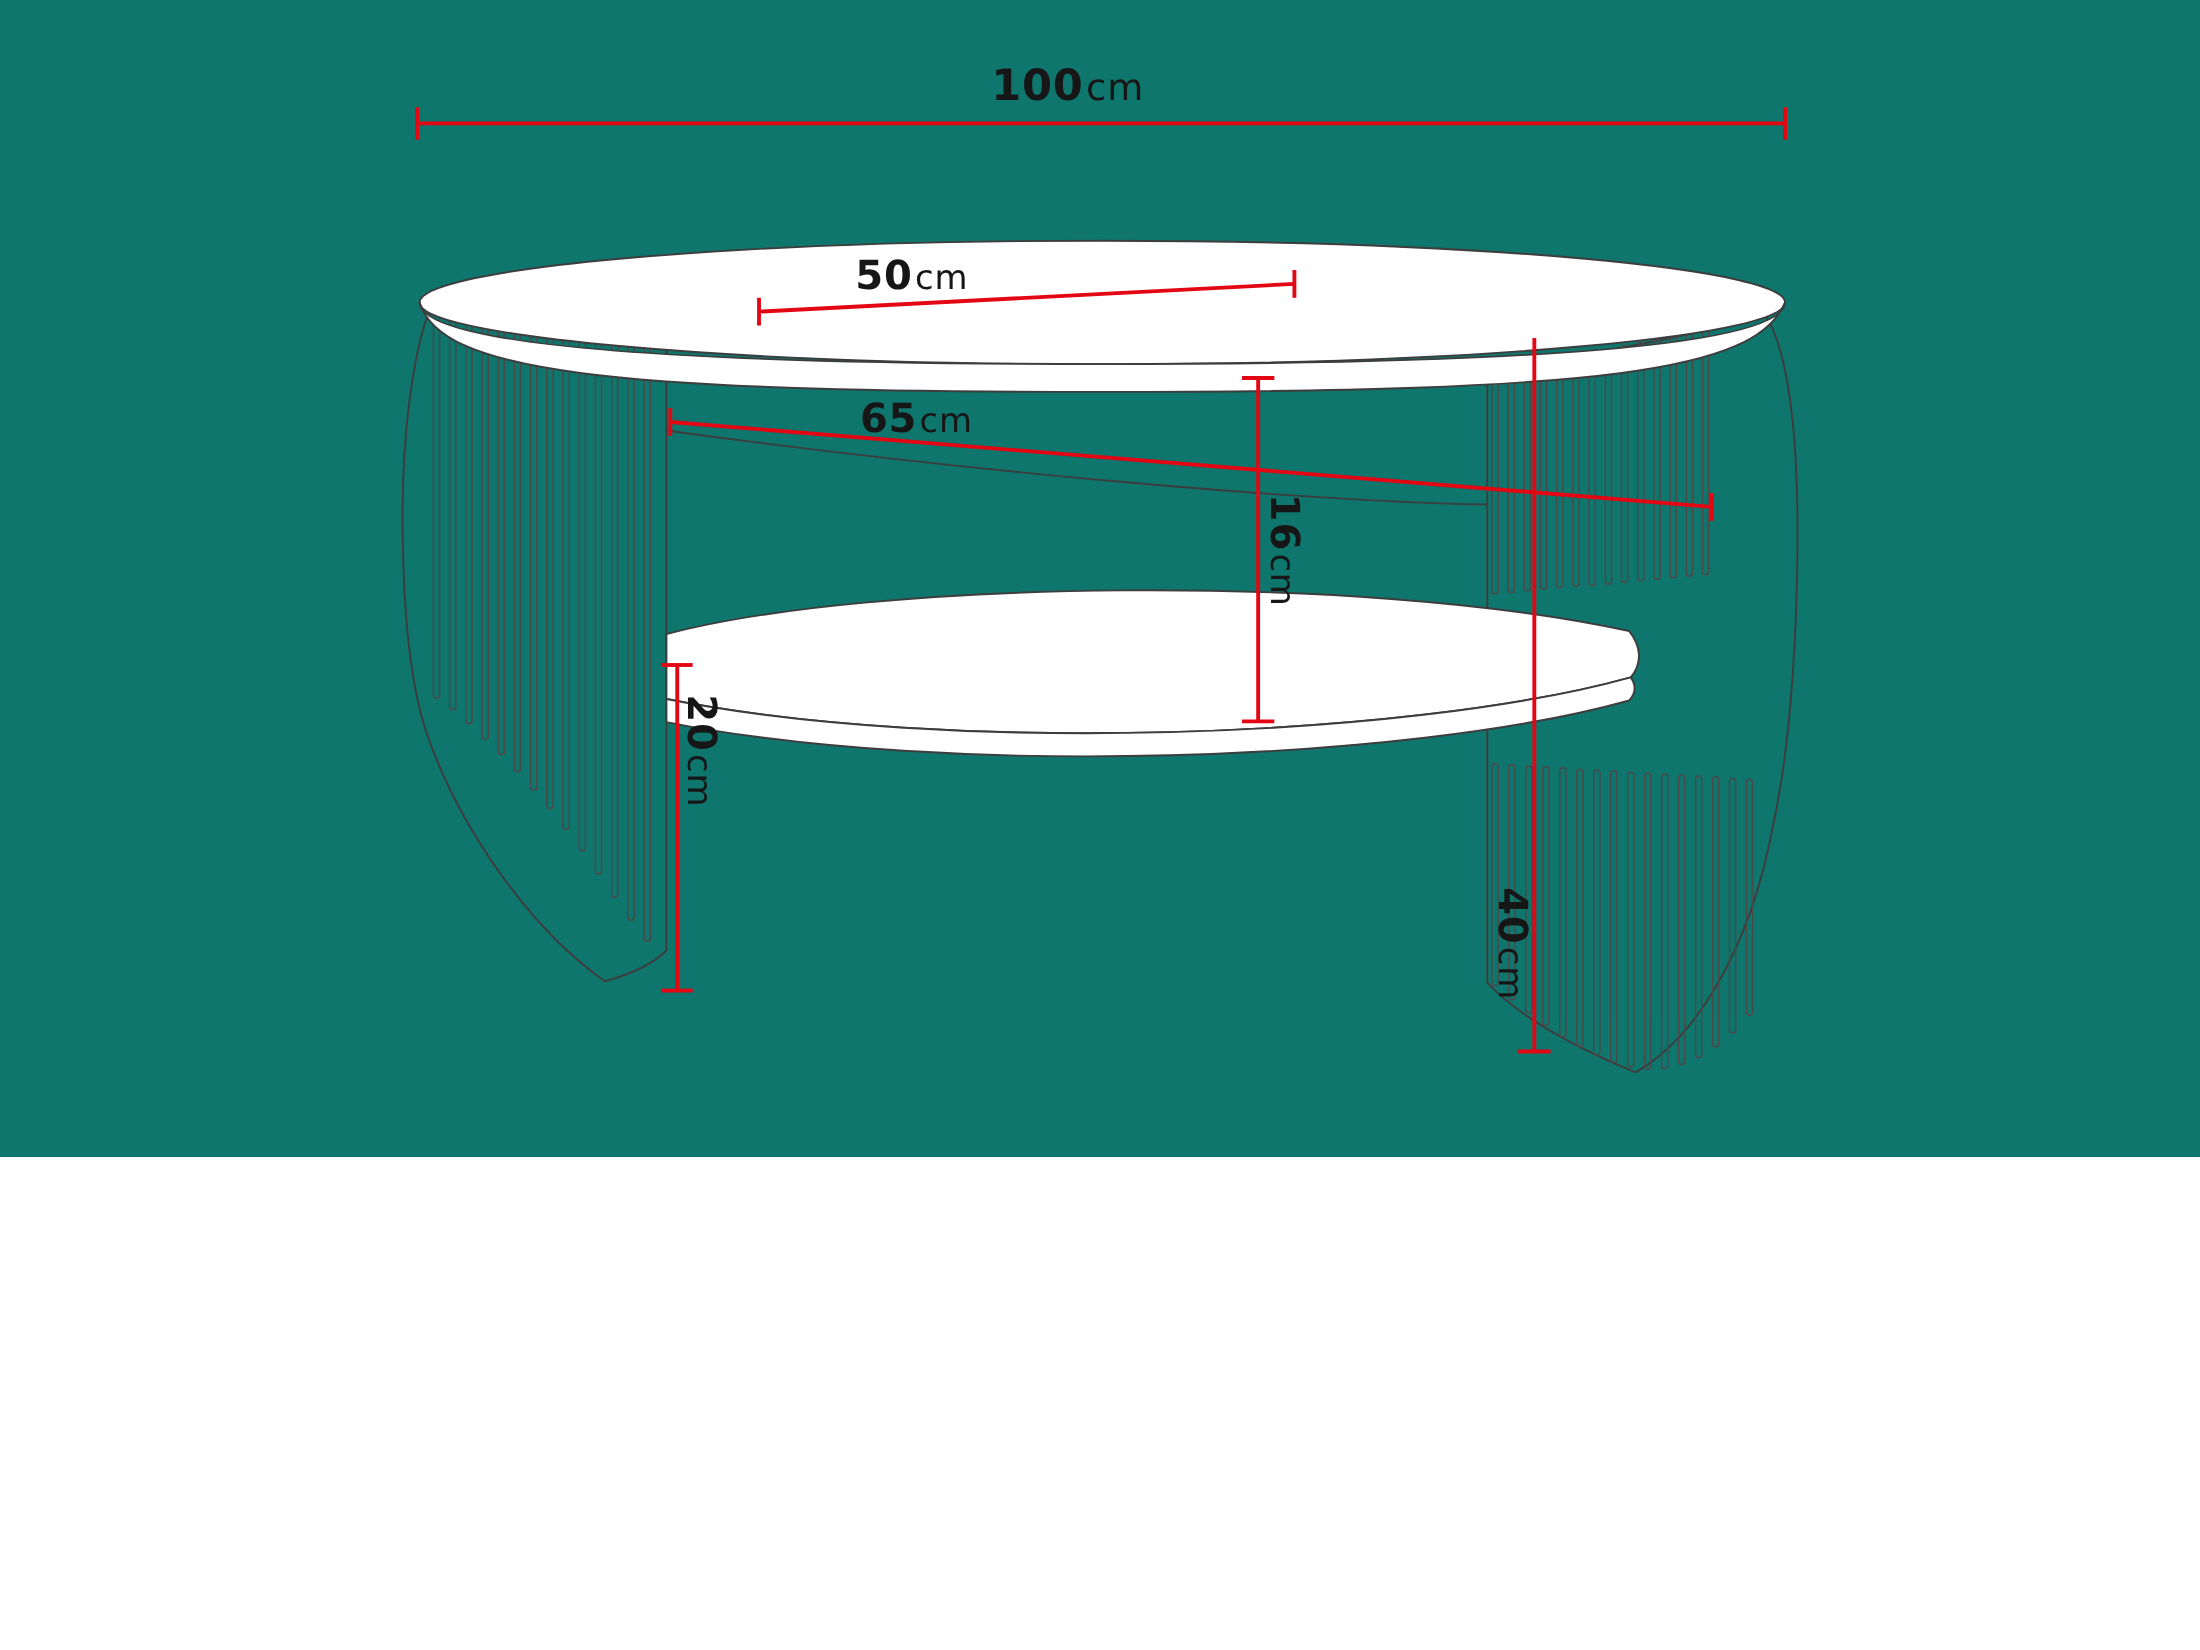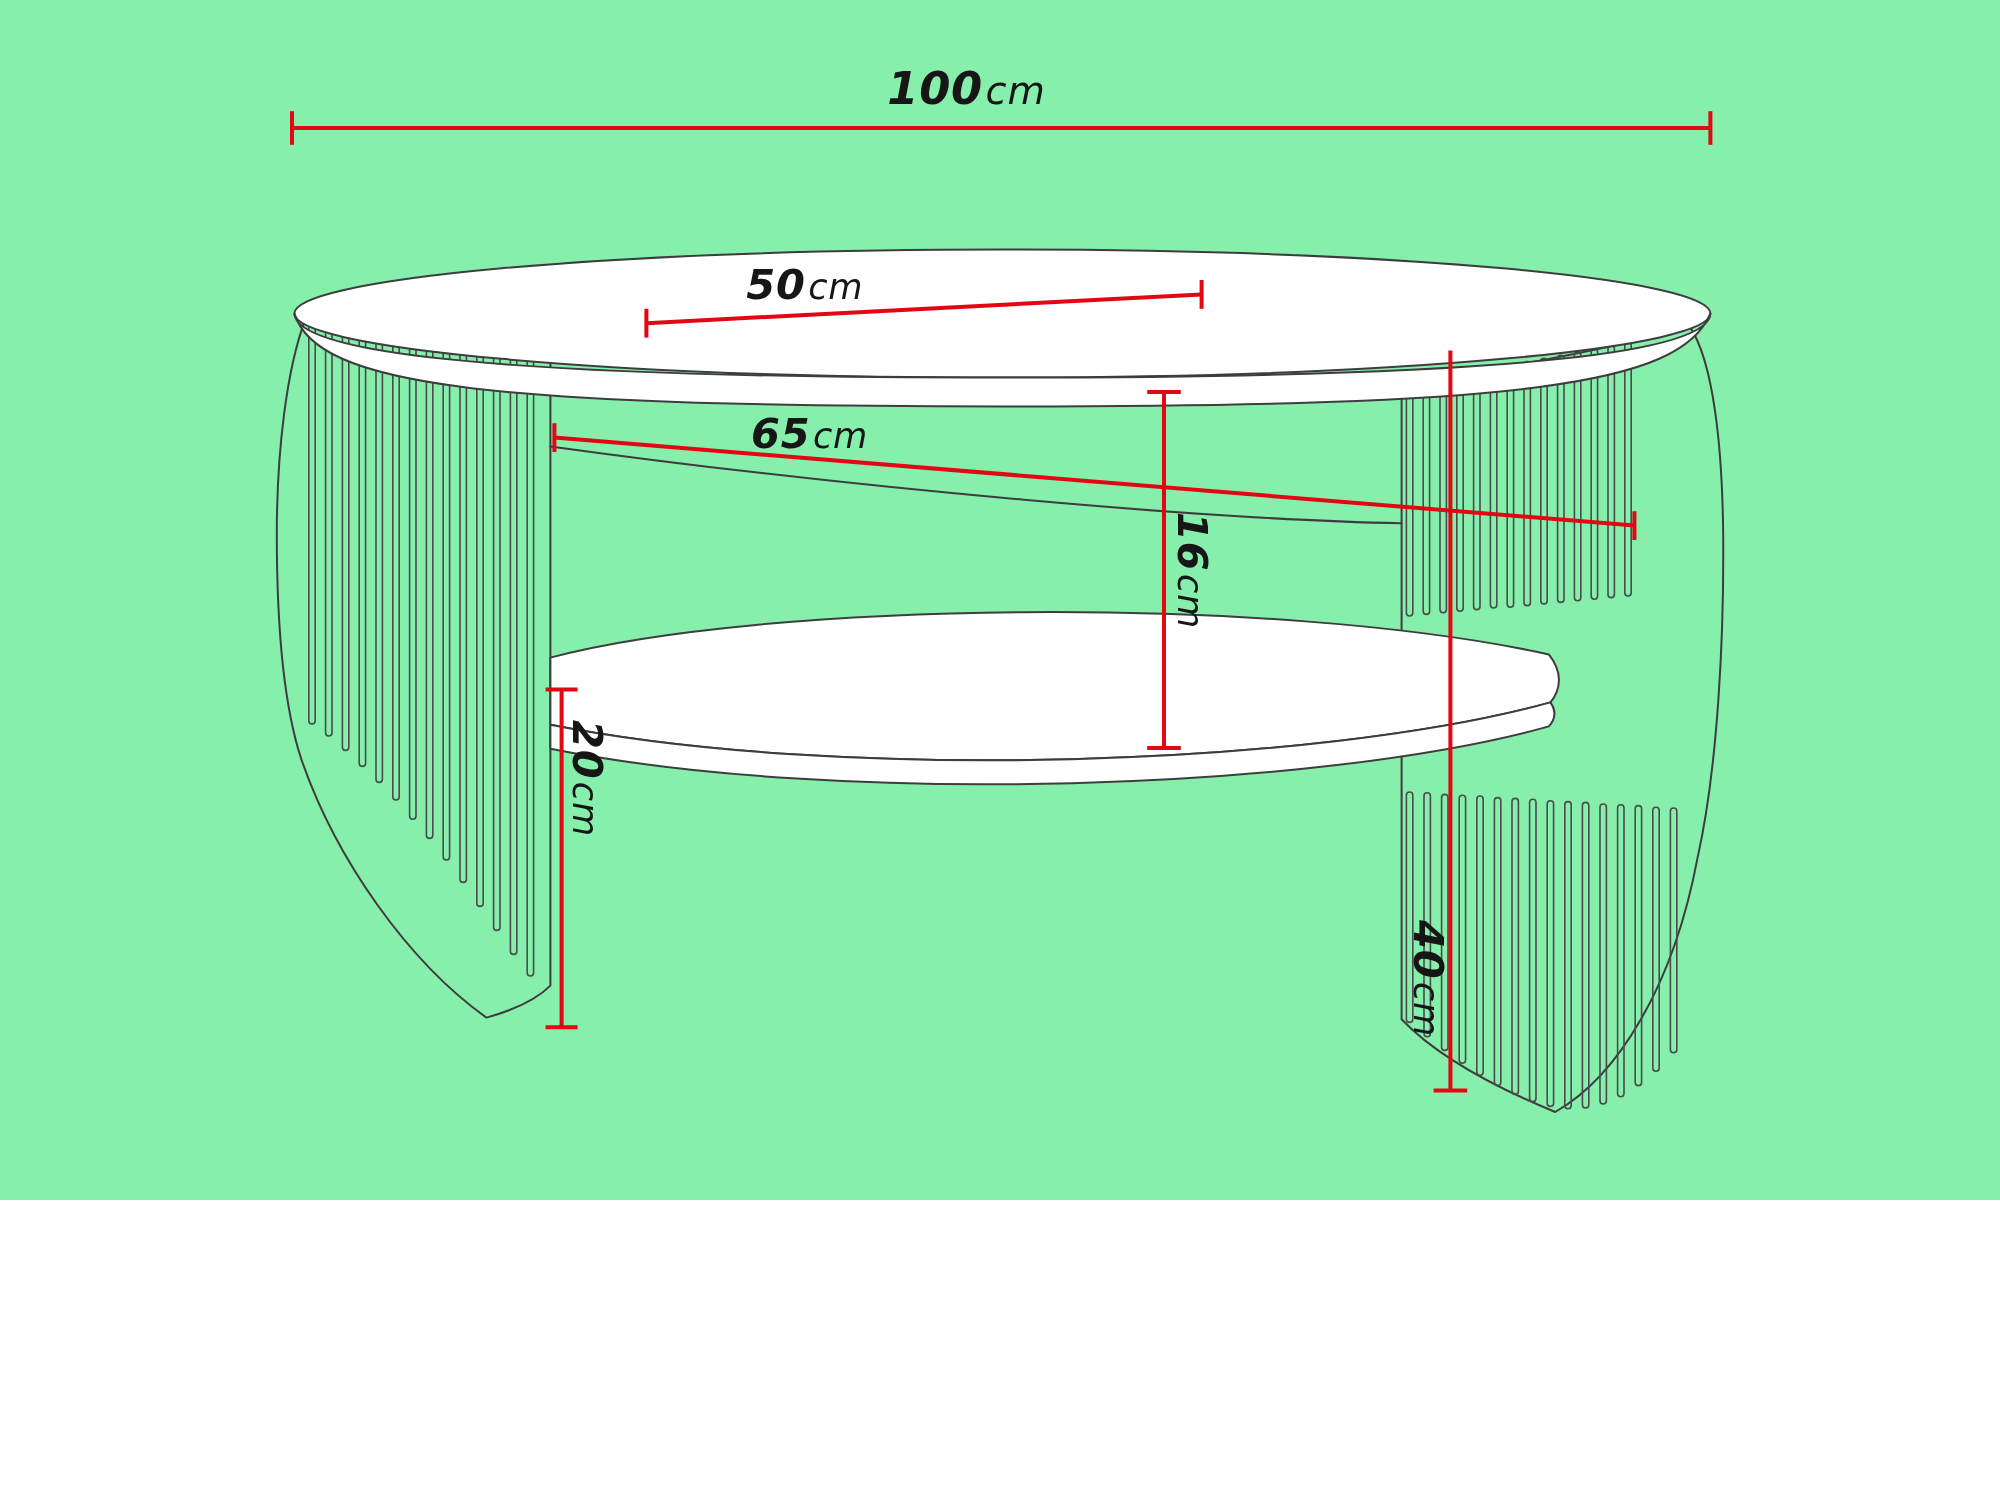--- a/index.html
+++ b/index.html
@@ -4,24 +4,23 @@
 <style>
   html, body {
     margin: 0;
     padding: 0;
     background: #ffffff;
     font-family: "DejaVu Sans", "Liberation Sans", sans-serif;
   }
   .stage {
     position: relative;
     width: 2000px;
-    height: 1200px;
-    background: #86efac;
+    height: 1052px;
+    background: #0f766e;
     overflow: hidden;
-    font-style: italic;
   }
   .stage svg {
     position: absolute;
     inset: 0;
     width: 100%;
     height: 100%;
   }
   .outline {
     fill: none;
     stroke: #3d3d3d;

